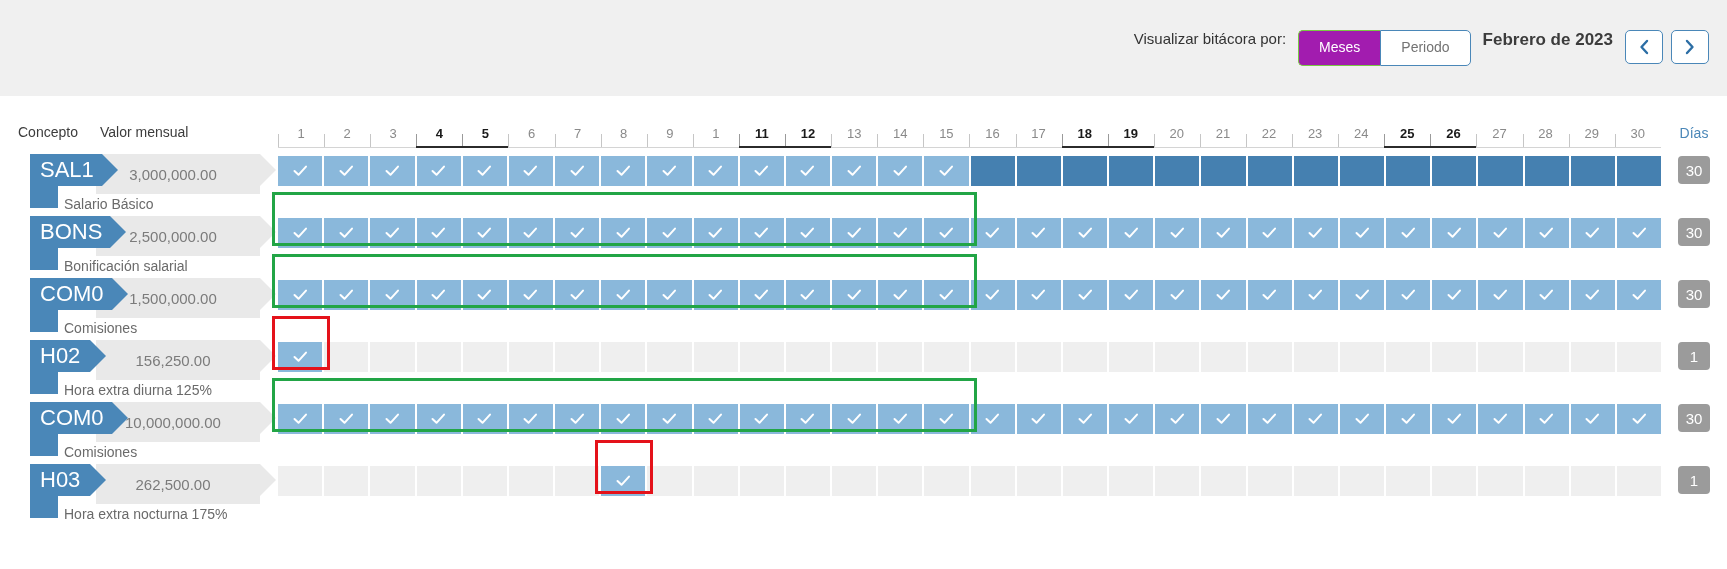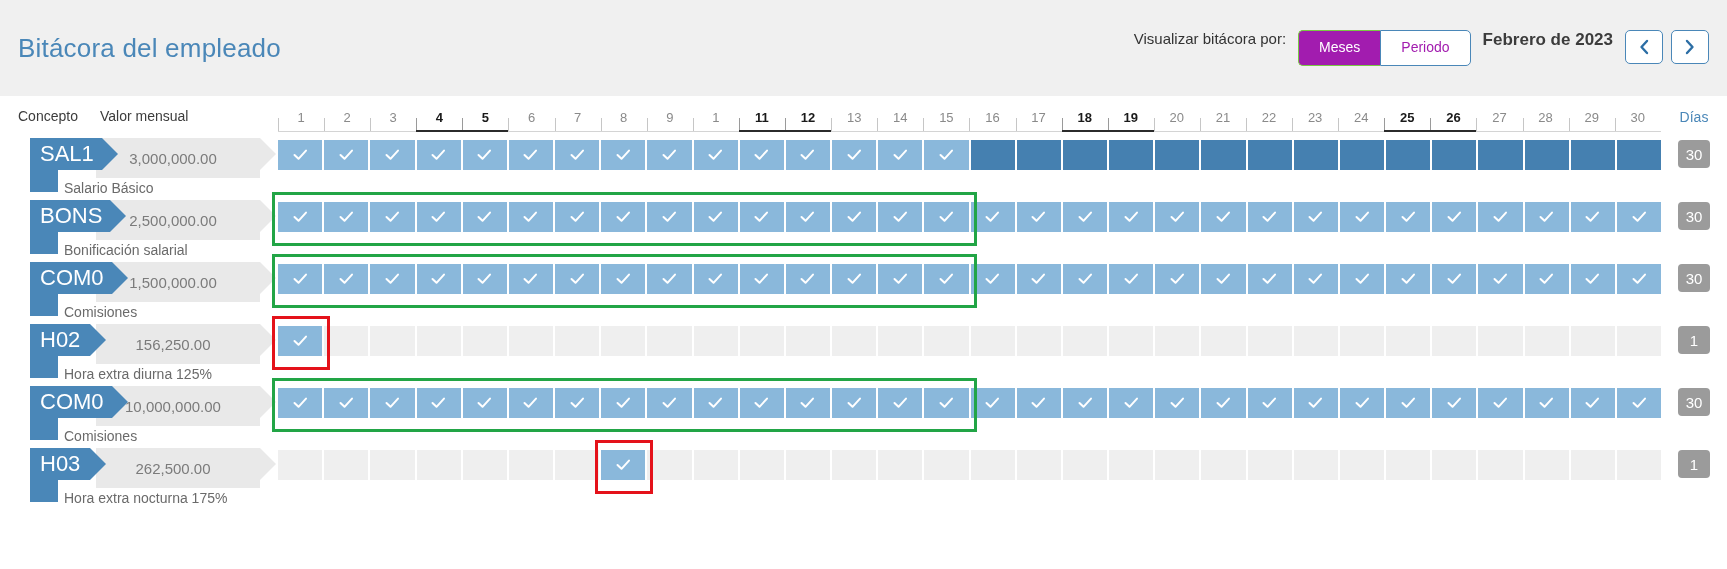--- a/index.html
+++ b/index.html
@@ -32,21 +32,21 @@
     align-items: flex-start;
     gap: 12px;
   }
   .viz-label { font-size: 15px; color: #333; white-space: nowrap; }
   .toggle-group { display: flex; }
   .toggle-btn {
     font-size: 14px;
     padding: 9px 20px;
     border: 1px solid #4a87b8;
     background: #fff;
-    color: #a21caf;
+    color: #737373;
     cursor: pointer;
     white-space: nowrap;
     line-height: 1.1;
   }
   .toggle-btn.first { border-radius: 5px 0 0 5px; border-right: none; }
   .toggle-btn.last  { border-radius: 0 5px 5px 0; }
   .toggle-btn.active {
     background: #a21caf;
     border-color: #7ac943;
     color: #ffffff;
@@ -72,21 +72,21 @@
   #grid-wrap {
     position: relative;
     background: #ffffff;
     height: 473px;
     padding-left: 18px;
   }
 
   
   #day-header {
     position: relative;
-    height: 36px;
+    height: 52px;
     display: flex;
     align-items: flex-end;
   }
   #label-head {
     width: 260px;
     flex: 0 0 260px;
     display: flex;
     align-items: center;
     padding-bottom: 8px;
   }
@@ -247,21 +247,20 @@
     position: absolute;
     border-style: solid;
     pointer-events: none;
     z-index: 20;
   }
 </style>
 </head>
 <body>
 
 <div id="topbar">
-  <h1 id="page-title">Bitácora del empleado</h1>
 
   <div id="topbar-right">
     <span class="viz-label">Visualizar bitácora por:</span>
 
     <div class="toggle-group">
       <button class="toggle-btn first active">Meses</button>
       <button class="toggle-btn last">Periodo</button>
     </div>
 
     <span id="period-label">Febrero de 2023</span>

